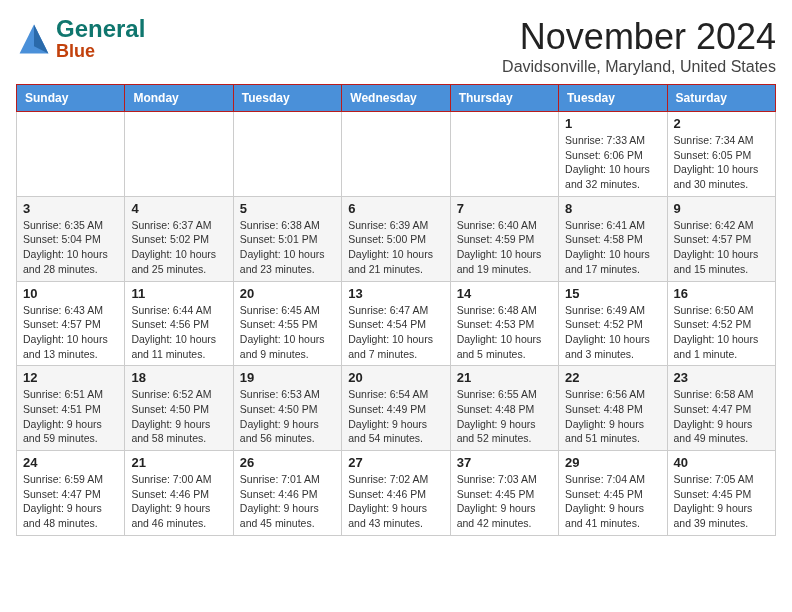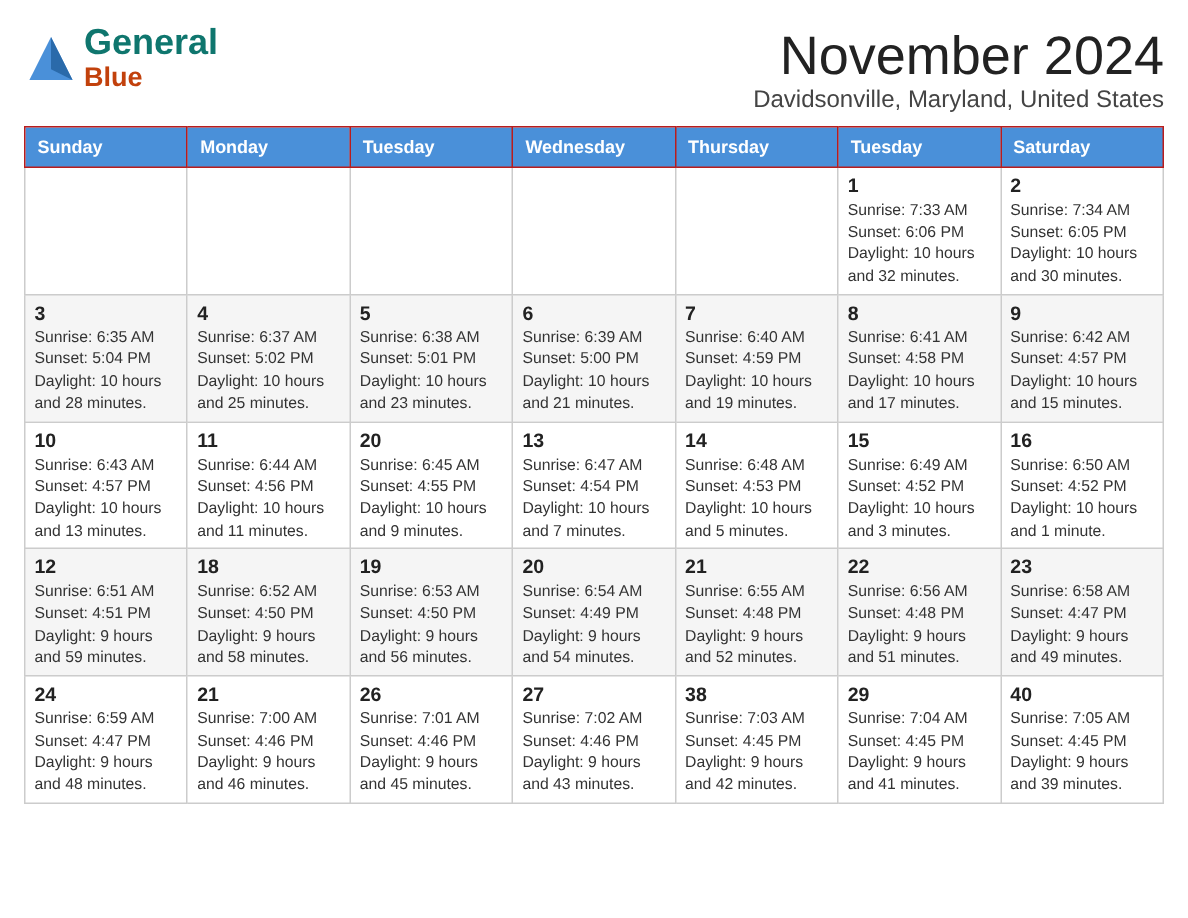--- a/index.html
+++ b/index.html
@@ -242,21 +242,21 @@
         </td>
         <td>
           <div class="day-number">26</div>
           <div class="day-info">Sunrise: 7:01 AM<br>Sunset: 4:46 PM<br>Daylight: 9 hours and 45 minutes.</div>
         </td>
         <td>
           <div class="day-number">27</div>
           <div class="day-info">Sunrise: 7:02 AM<br>Sunset: 4:46 PM<br>Daylight: 9 hours and 43 minutes.</div>
         </td>
         <td>
-          <div class="day-number">38</div>
+          <div class="day-number">37</div>
           <div class="day-info">Sunrise: 7:03 AM<br>Sunset: 4:45 PM<br>Daylight: 9 hours and 42 minutes.</div>
         </td>
         <td>
           <div class="day-number">29</div>
           <div class="day-info">Sunrise: 7:04 AM<br>Sunset: 4:45 PM<br>Daylight: 9 hours and 41 minutes.</div>
         </td>
         <td>
           <div class="day-number">40</div>
           <div class="day-info">Sunrise: 7:05 AM<br>Sunset: 4:45 PM<br>Daylight: 9 hours and 39 minutes.</div>
         </td>

